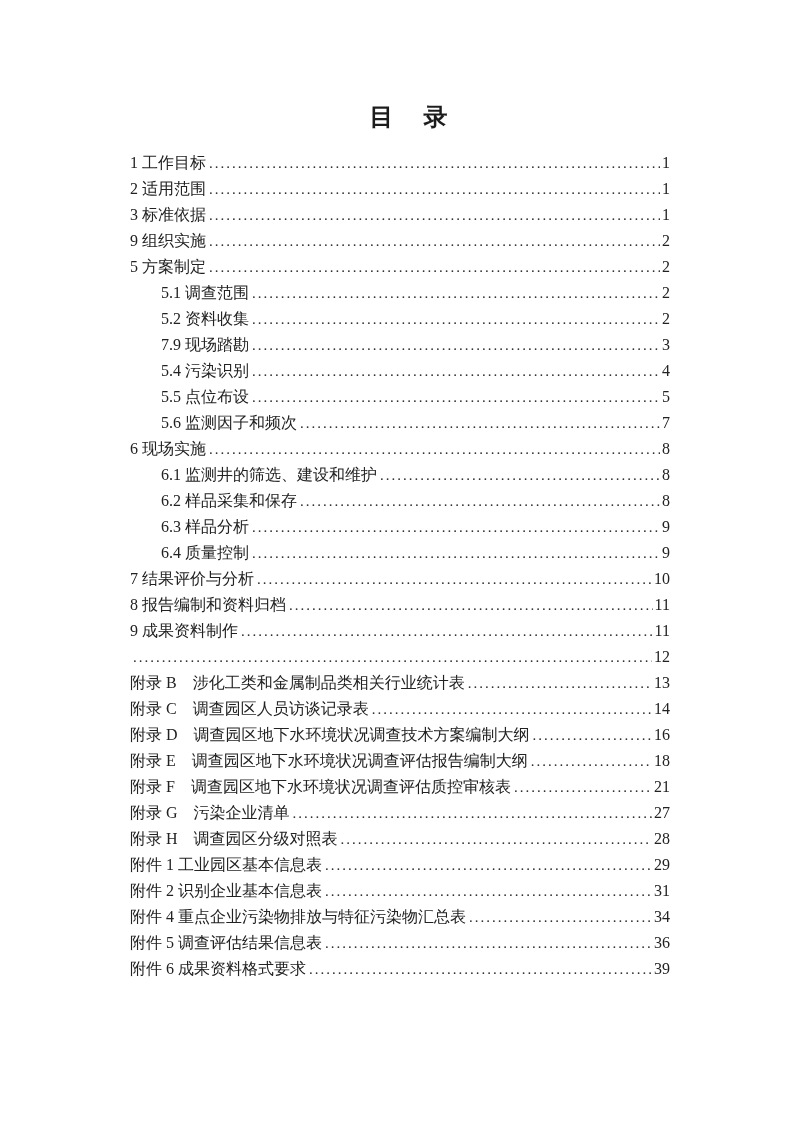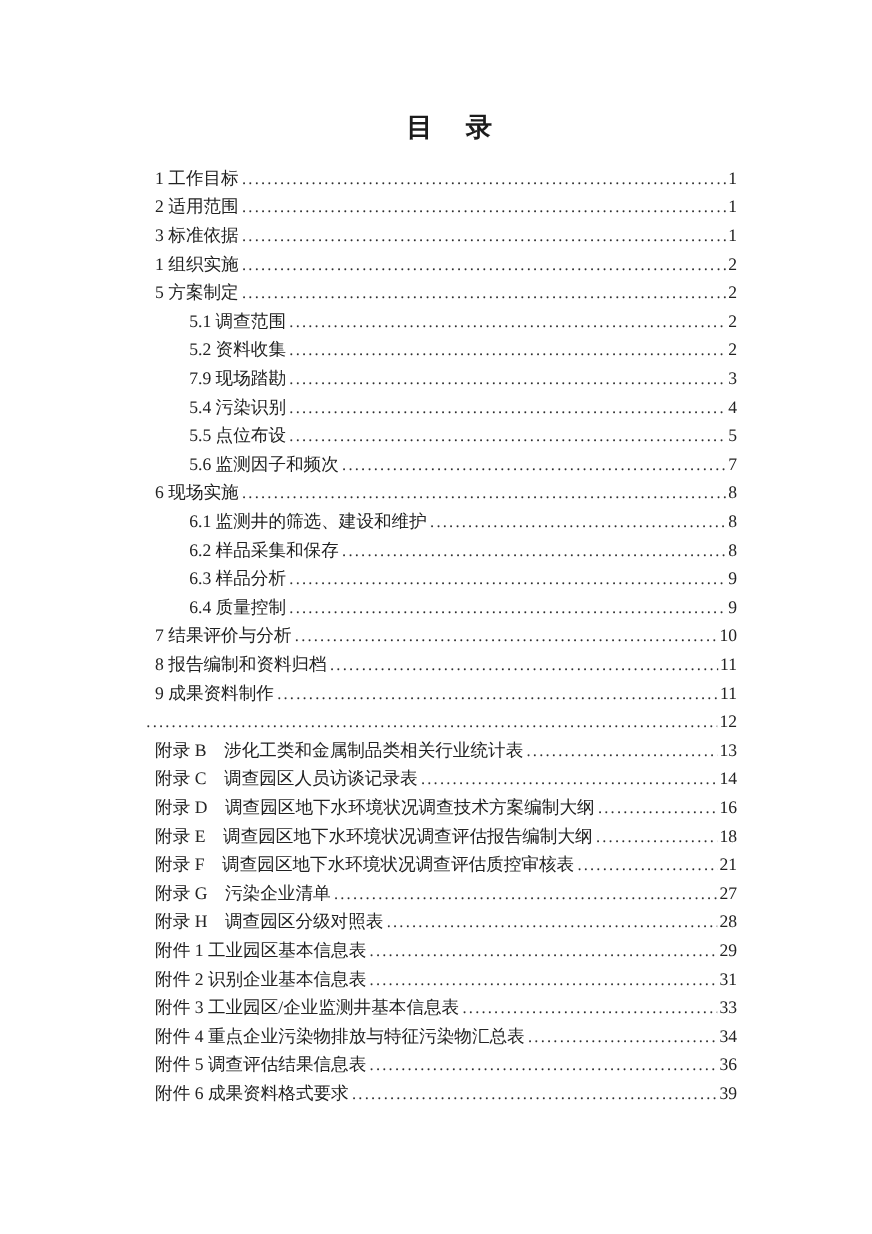--- a/index.html
+++ b/index.html
@@ -46,21 +46,20 @@
     line-height: 26px;
     font-size: 16px;
     white-space: pre;
   }
   .toc-row.indent {
     padding-left: 31px;
   }
   .toc-label {
     flex: 0 0 auto;
     color: #222222;
-    margin-left: 11px;
   }
   .toc-dots {
     flex: 1 1 auto;
     overflow: hidden;
     margin: 0 2px 0 3px;
     height: 26px;
   }
   .toc-dots::after {
     content: "................................................................................................................................................................................";
     font-size: 15px;
@@ -91,21 +90,21 @@
     <span class="toc-page">1</span>
   </div>
 
   <div class="toc-row">
     <span class="toc-label">3 标准依据</span>
     <span class="toc-dots"></span>
     <span class="toc-page">1</span>
   </div>
 
   <div class="toc-row">
-    <span class="toc-label">1 组织实施</span>
+    <span class="toc-label">9 组织实施</span>
     <span class="toc-dots"></span>
     <span class="toc-page">2</span>
   </div>
 
   <div class="toc-row">
     <span class="toc-label">5 方案制定</span>
     <span class="toc-dots"></span>
     <span class="toc-page">2</span>
   </div>
 
@@ -245,25 +244,20 @@
     <span class="toc-dots"></span>
     <span class="toc-page">29</span>
   </div>
 
   <div class="toc-row">
     <span class="toc-label">附件 2 识别企业基本信息表</span>
     <span class="toc-dots"></span>
     <span class="toc-page">31</span>
   </div>
 
-  <div class="toc-row">
-    <span class="toc-label">附件 3 工业园区/企业监测井基本信息表</span>
-    <span class="toc-dots"></span>
-    <span class="toc-page">33</span>
-  </div>
 
   <div class="toc-row">
     <span class="toc-label">附件 4 重点企业污染物排放与特征污染物汇总表</span>
     <span class="toc-dots"></span>
     <span class="toc-page">34</span>
   </div>
 
   <div class="toc-row">
     <span class="toc-label">附件 5 调查评估结果信息表</span>
     <span class="toc-dots"></span>

